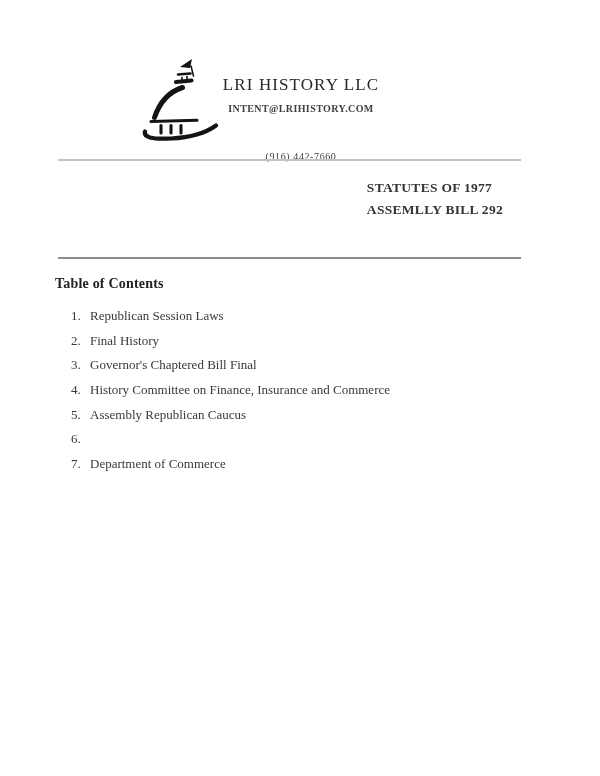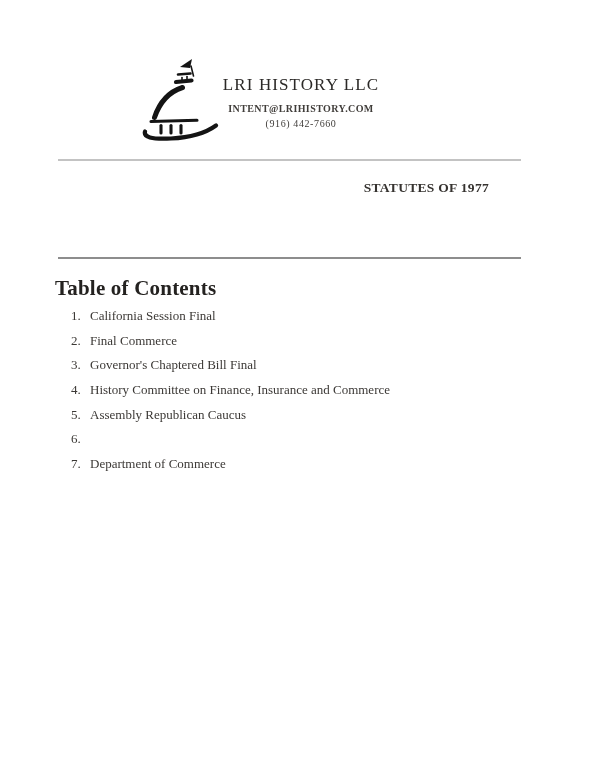--- a/index.html
+++ b/index.html
@@ -41,53 +41,53 @@
     color: #2b2927;
     margin-bottom: 7px;
   }
   .contact-line {
     font-size: 10px;
     line-height: 14.5px;
     font-weight: 700;
     letter-spacing: 0.4px;
     color: #403d3a;
   }
-  .contact-line.phone { font-weight: 400; letter-spacing: 0.6px; }
+  .contact-line.phone { font-weight: 400; letter-spacing: 0.6px; margin-top: 33px; }
 
   
   .divider {
     position: absolute;
     left: 58px;
     width: 463px;
   }
   .divider-top { top: 159px; height: 2px; background: #c3c3c3; }
   .divider-bottom { top: 257px; height: 1.5px; background: #8d8d8d; }
 
   
   .reference {
     position: absolute;
     top: 177px;
-    right: 111px;
+    right: 97px;
     text-align: left;
   }
   .ref-line {
     font-size: 13.5px;
     line-height: 21.5px;
     font-weight: 700;
     letter-spacing: 0.3px;
     color: #363330;
     white-space: pre; 
   }
 
   
   .toc-heading {
     position: absolute;
     left: 55px;
     top: 276px;
-    font-size: 21px;
+    font-size: 14px;
     font-weight: 700;
     letter-spacing: 0.2px;
     color: #242220;
   }
   .toc-list {
     position: absolute;
     left: 71px;
     top: 304px;
     list-style: none;
   }
@@ -137,32 +137,33 @@
     <div class="company-name">LRI HISTORY LLC</div>
     <div class="contact-line">INTENT@LRIHISTORY.COM</div>
     <div class="contact-line phone">(916) 442-7660</div>
   </div>
 
   <div class="divider divider-top"></div>
   <div class="divider divider-bottom"></div>
 
   <div class="reference">
     <div class="ref-line">STATUTES OF 1977</div>
+    <div class="ref-line">ASSEMLLY BILL 292</div>
   </div>
 
   <div class="toc-heading">Table of Contents</div>
 
   <ol class="toc-list">
     <li class="toc-item">
       <span class="toc-num">1.</span>
-      <span class="toc-label">California Session Final</span>
+      <span class="toc-label">Republican Session Laws</span>
     </li>
     <li class="toc-item">
       <span class="toc-num">2.</span>
-      <span class="toc-label">Final Commerce</span>
+      <span class="toc-label">Final History</span>
     </li>
     <li class="toc-item">
       <span class="toc-num">3.</span>
       <span class="toc-label">Governor's Chaptered Bill Final</span>
     </li>
     <li class="toc-item">
       <span class="toc-num">4.</span>
       <span class="toc-label">History Committee on Finance, Insurance and Commerce</span>
     </li>
     <li class="toc-item">

